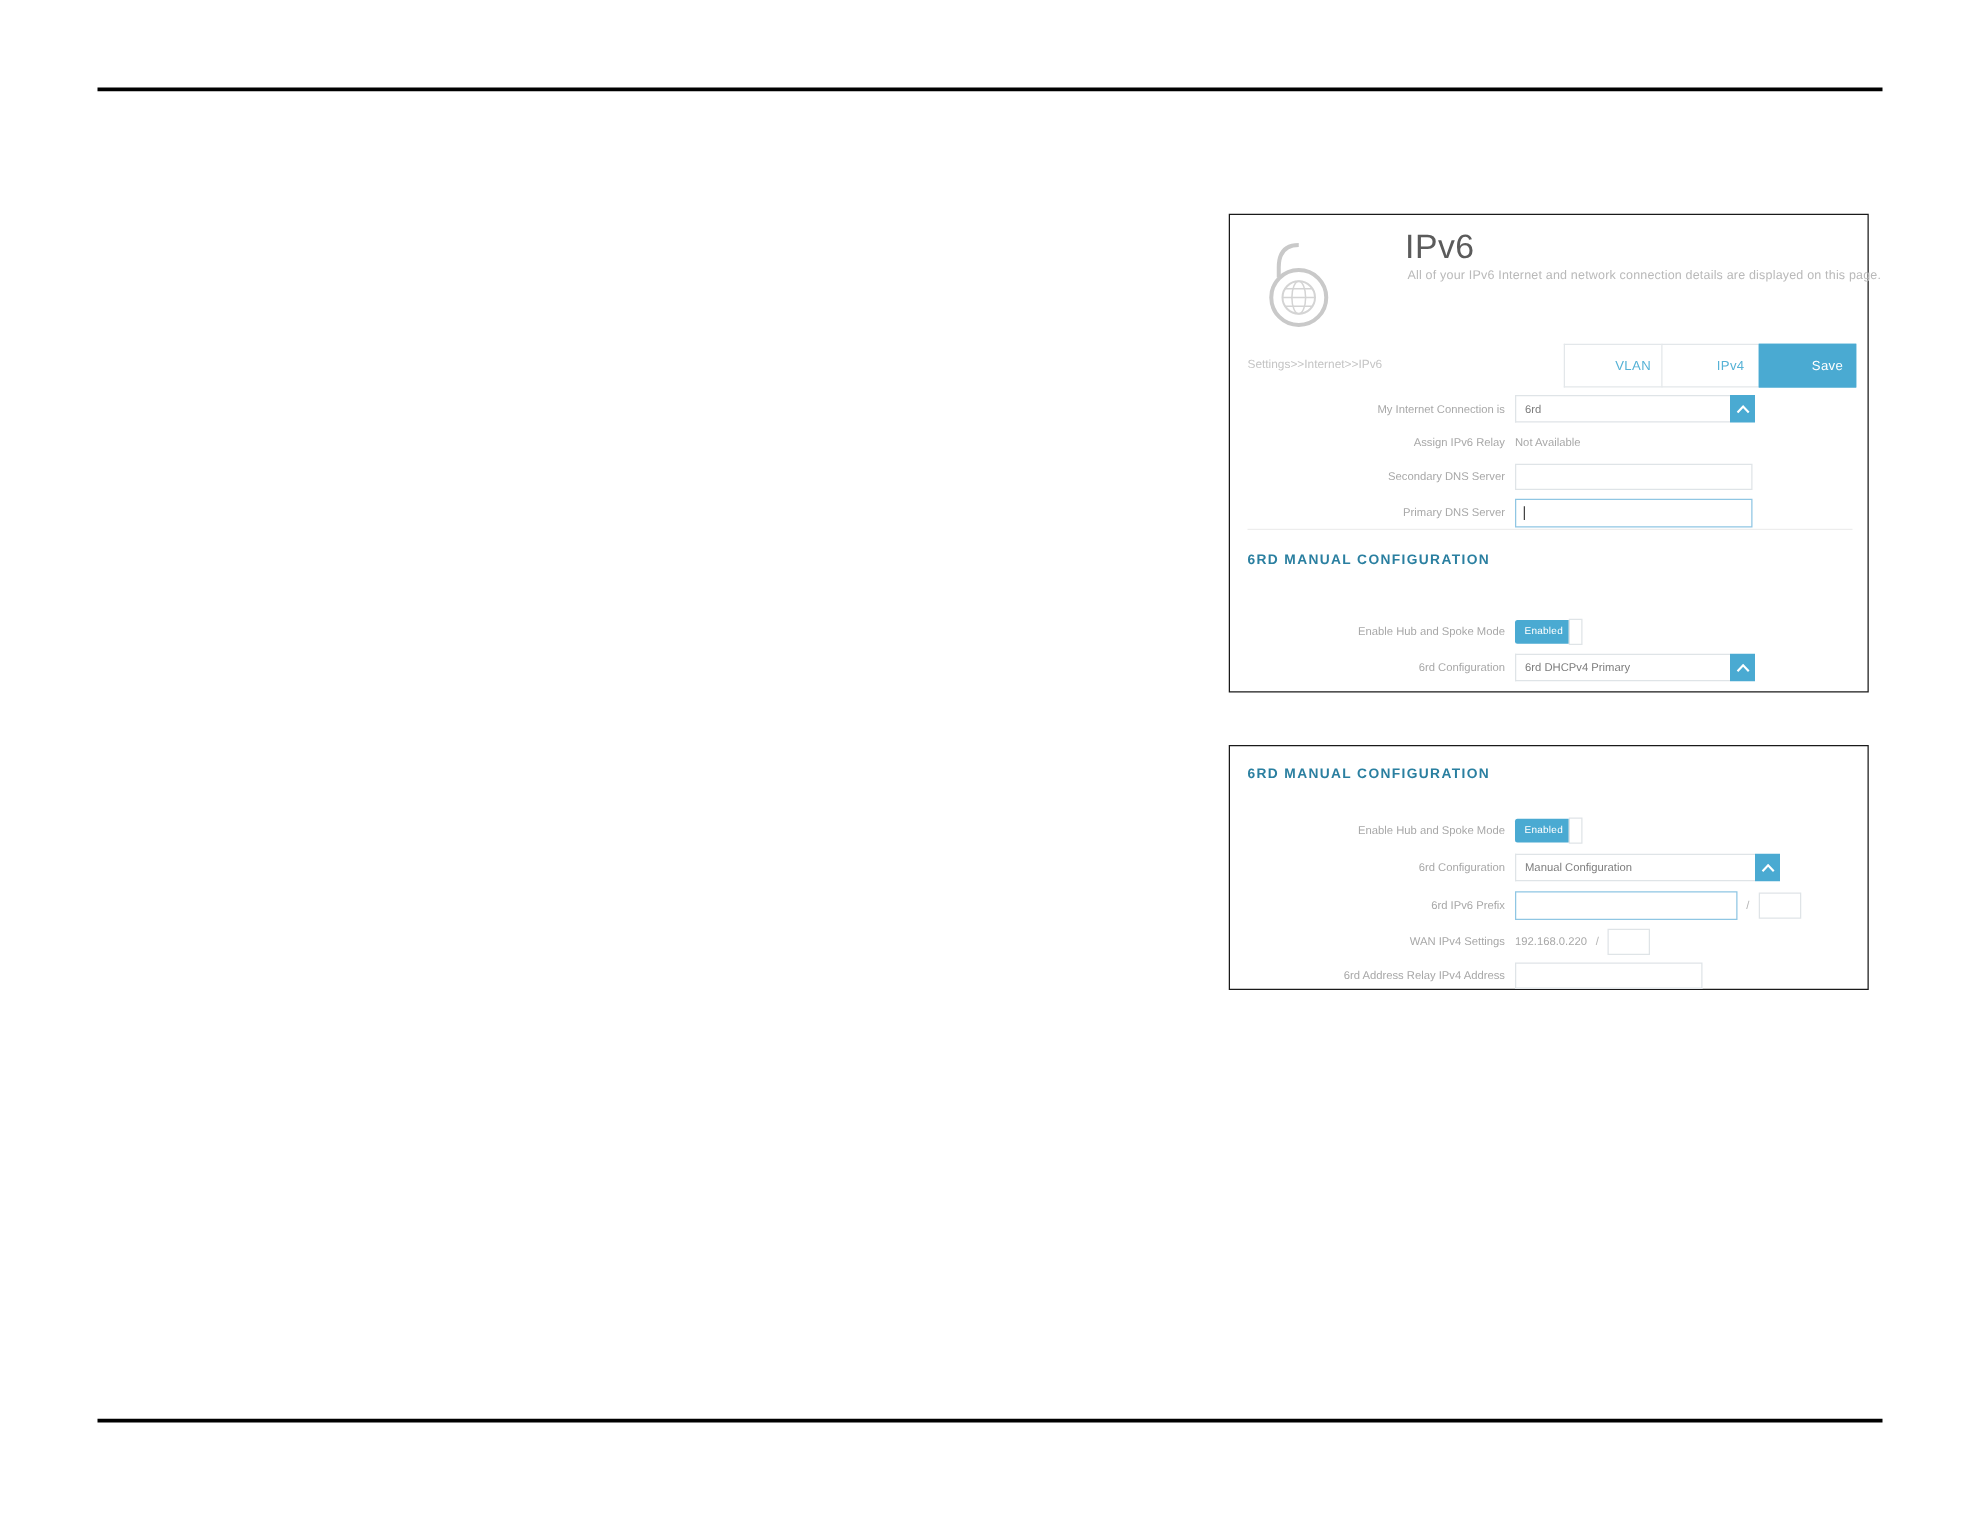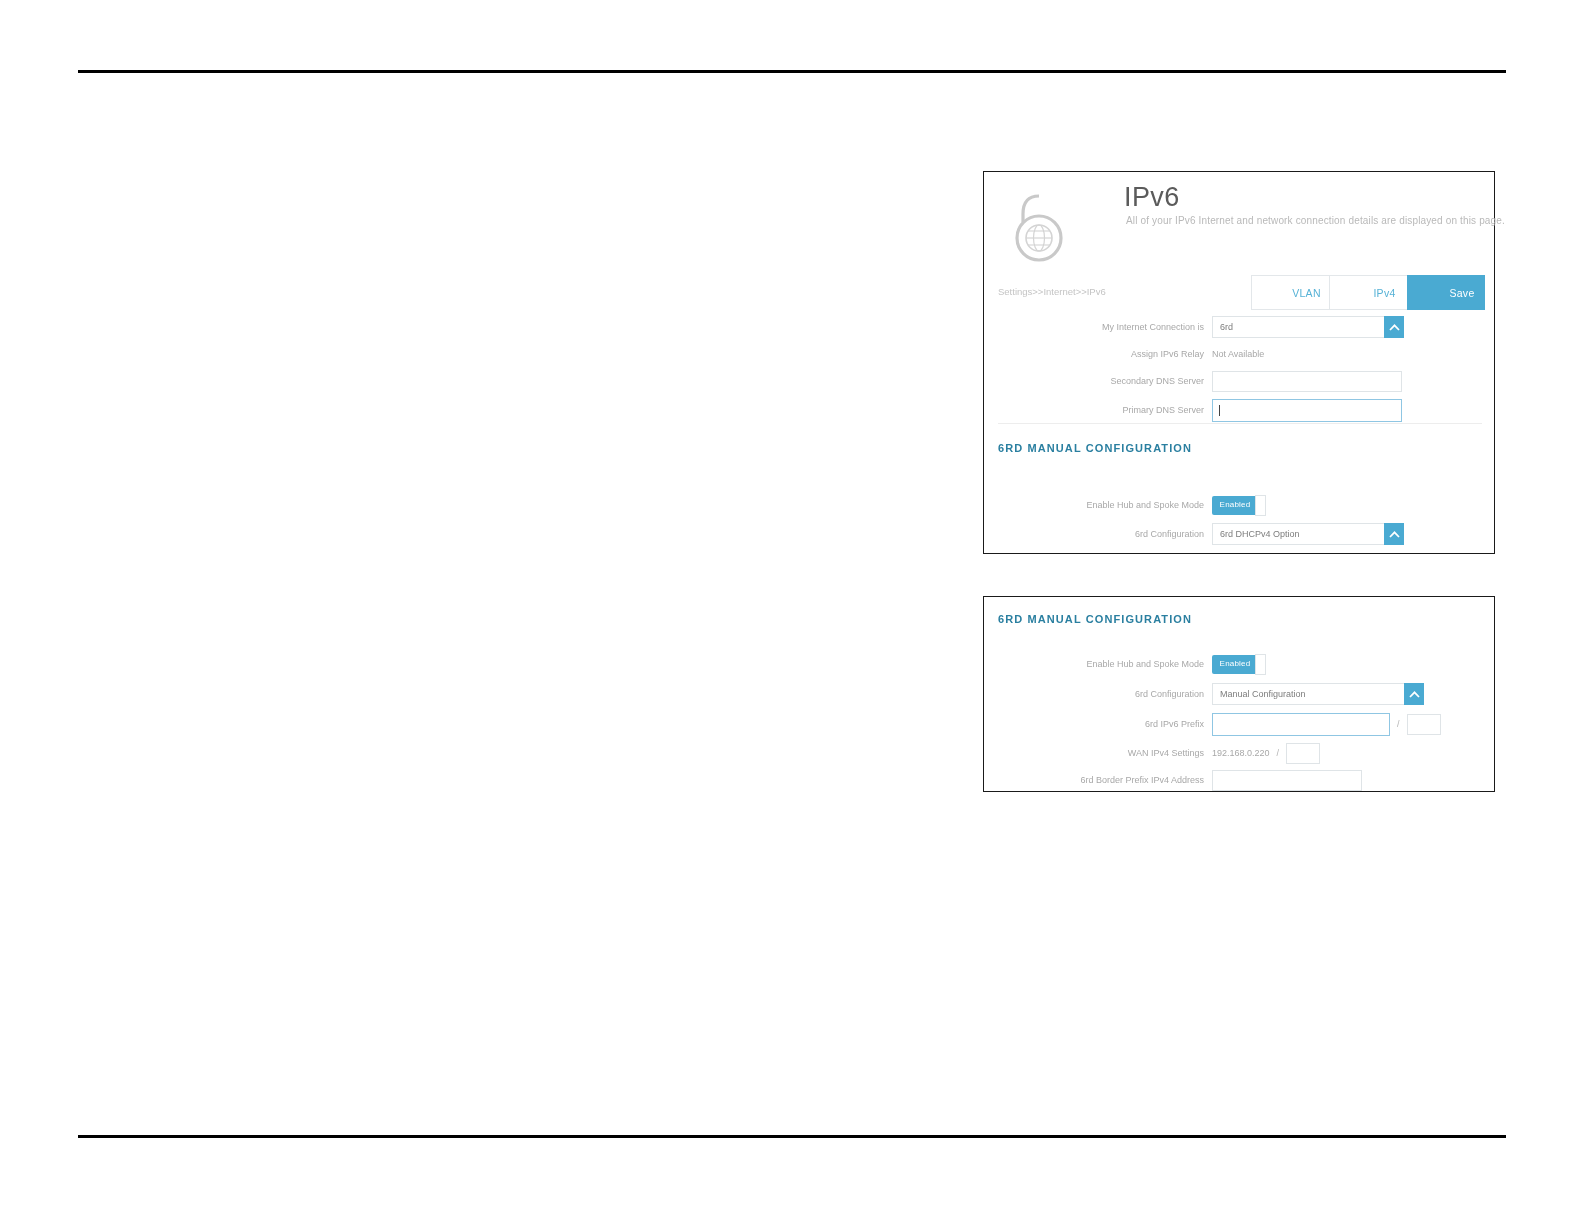--- a/index.html
+++ b/index.html
@@ -334,21 +334,21 @@
         <div class="toggle">
           <span class="track"></span>
           <span class="tlabel">Enabled</span>
           <span class="knob"></span>
         </div>
       </div>
 
       <div class="row">
         <div class="lbl">6rd Configuration</div>
         <div class="select w190">
-          <div class="sel-text">6rd DHCPv4 Option</div>
+          <div class="sel-text">6rd DHCPv4 Primary</div>
           <div class="sel-arrow">
             <svg width="11" height="7" viewBox="0 0 11 7">
                 <path d="M1 6 L5.5 1.3 L10 6" fill="none" stroke="#ffffff" stroke-width="1.7"></path>
               </svg>
           </div>
         </div>
       </div>
     </div>
 
   </div>
@@ -388,20 +388,20 @@
       </div>
 
       <div class="row">
         <div class="lbl">WAN IPv4 Settings</div>
         <span class="val-static">192.168.0.220</span>
         <span class="slash">/</span>
         <div class="field tiny"></div>
       </div>
 
       <div class="row">
-        <div class="lbl">6rd Border Prefix IPv4 Address</div>
+        <div class="lbl">6rd Address Relay IPv4 Address</div>
         <div class="field w150"></div>
       </div>
 
     </div>
   </div>
 
 </div>
 
 </body></html>

